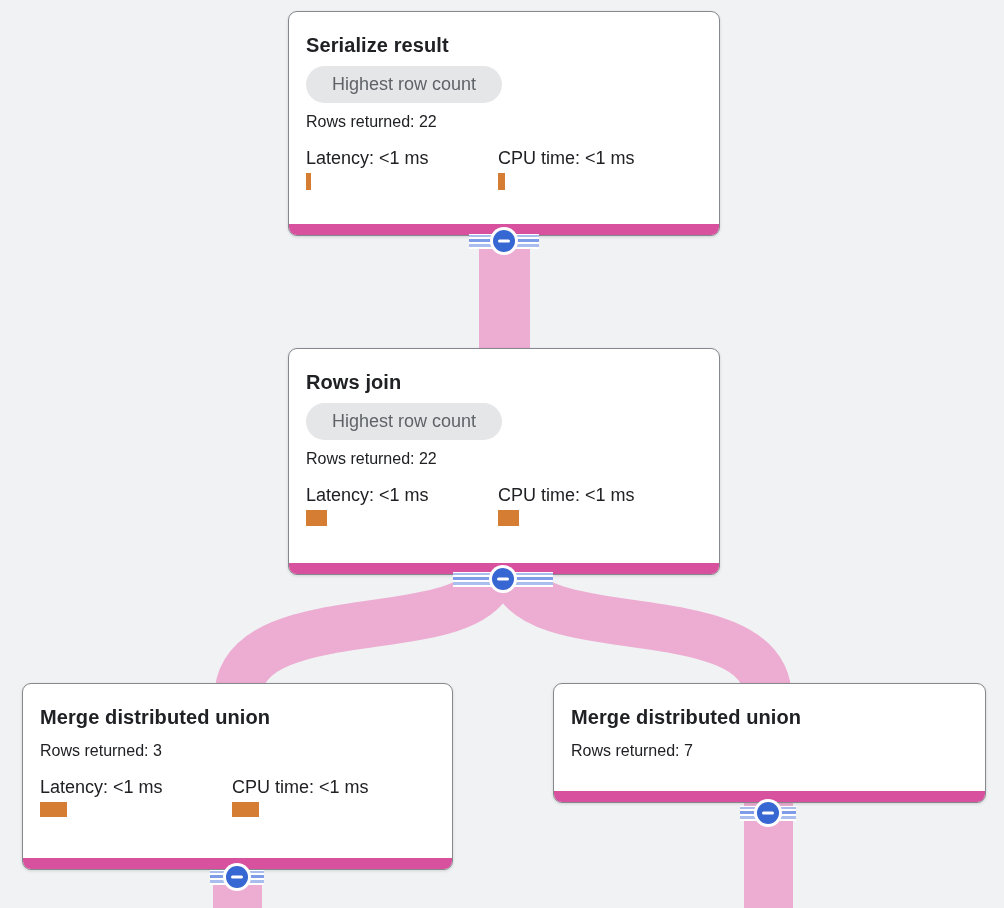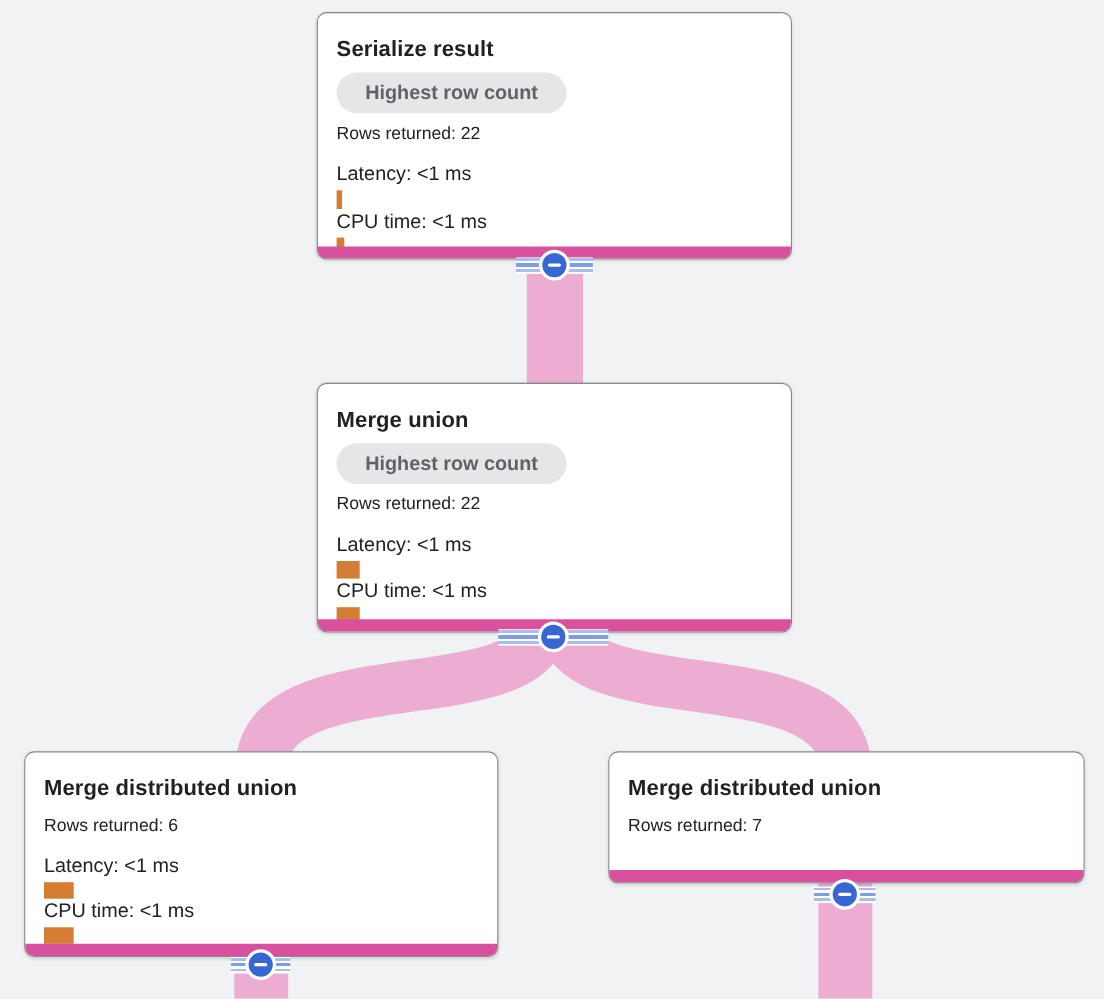--- a/index.html
+++ b/index.html
@@ -23,25 +23,25 @@
     box-sizing:border-box;padding:20px 17px 0 17px;
   }
   .pinkbar{
     position:absolute;left:0;right:0;bottom:0;height:11px;
     background:var(--pink-strong);border-radius:0 0 8px 8px;
   }
   .title{font-size:20px;font-weight:600;line-height:26px;letter-spacing:.1px;}
   .badge{
     display:inline-block;background:var(--badge-bg);color:var(--badge-text);
     border-radius:19px;padding:7px 26px;margin-top:8px;
-    font-size:18px;line-height:23px;font-weight:700;
+    font-size:18px;line-height:23px;font-weight:400;
   }
   .rows{font-size:16px;line-height:22px;margin-top:8px;}
   .card.no-badge .rows{margin-top:10px;}
-  .metrics{display:flex;margin-top:14px;flex-direction:column;}
+  .metrics{display:flex;margin-top:14px;}
   .metric{width:192px;}
   .mlabel{font-size:18px;line-height:22px;}
   .bar{background:var(--orange-bar);margin-top:4px;}
   .ribbon{
     position:absolute;z-index:3;height:15px;
     background:linear-gradient(180deg,
       #ffffff 0 1px,
       var(--stripe-light) 1px 3.5px,
       #ffffff 3.5px 5.5px,
       var(--stripe-mid) 5.5px 8.5px,
@@ -85,41 +85,41 @@
       </div>
       <div class="metric">
         <div class="mlabel">CPU time: &lt;1 ms</div>
         <div class="bar" style="width: 7px; height: 17px;"></div>
       </div>
     </div>
     <div class="pinkbar"></div>
   </div>
 
   <div class="card" style="left:288px;top:348px;width:432px;height:227px">
-    <div class="title">Merge union</div>
+    <div class="title">Rows join</div>
     <div>
       <span class="badge">Highest row count</span>
     </div>
     <div class="rows">Rows returned: 22</div>
     <div class="metrics">
       <div class="metric">
         <div class="mlabel">Latency: &lt;1 ms</div>
         <div class="bar" style="width: 21px; height: 16px;"></div>
       </div>
       <div class="metric">
         <div class="mlabel">CPU time: &lt;1 ms</div>
         <div class="bar" style="width: 21px; height: 16px;"></div>
       </div>
     </div>
     <div class="pinkbar"></div>
   </div>
 
   <div class="card no-badge" style="left:22px;top:683px;width:431px;height:187px">
     <div class="title">Merge distributed union</div>
-    <div class="rows">Rows returned: 6</div>
+    <div class="rows">Rows returned: 3</div>
     <div class="metrics">
       <div class="metric">
         <div class="mlabel">Latency: &lt;1 ms</div>
         <div class="bar" style="width: 27px; height: 15px;"></div>
       </div>
       <div class="metric">
         <div class="mlabel">CPU time: &lt;1 ms</div>
         <div class="bar" style="width: 27px; height: 15px;"></div>
       </div>
     </div>

